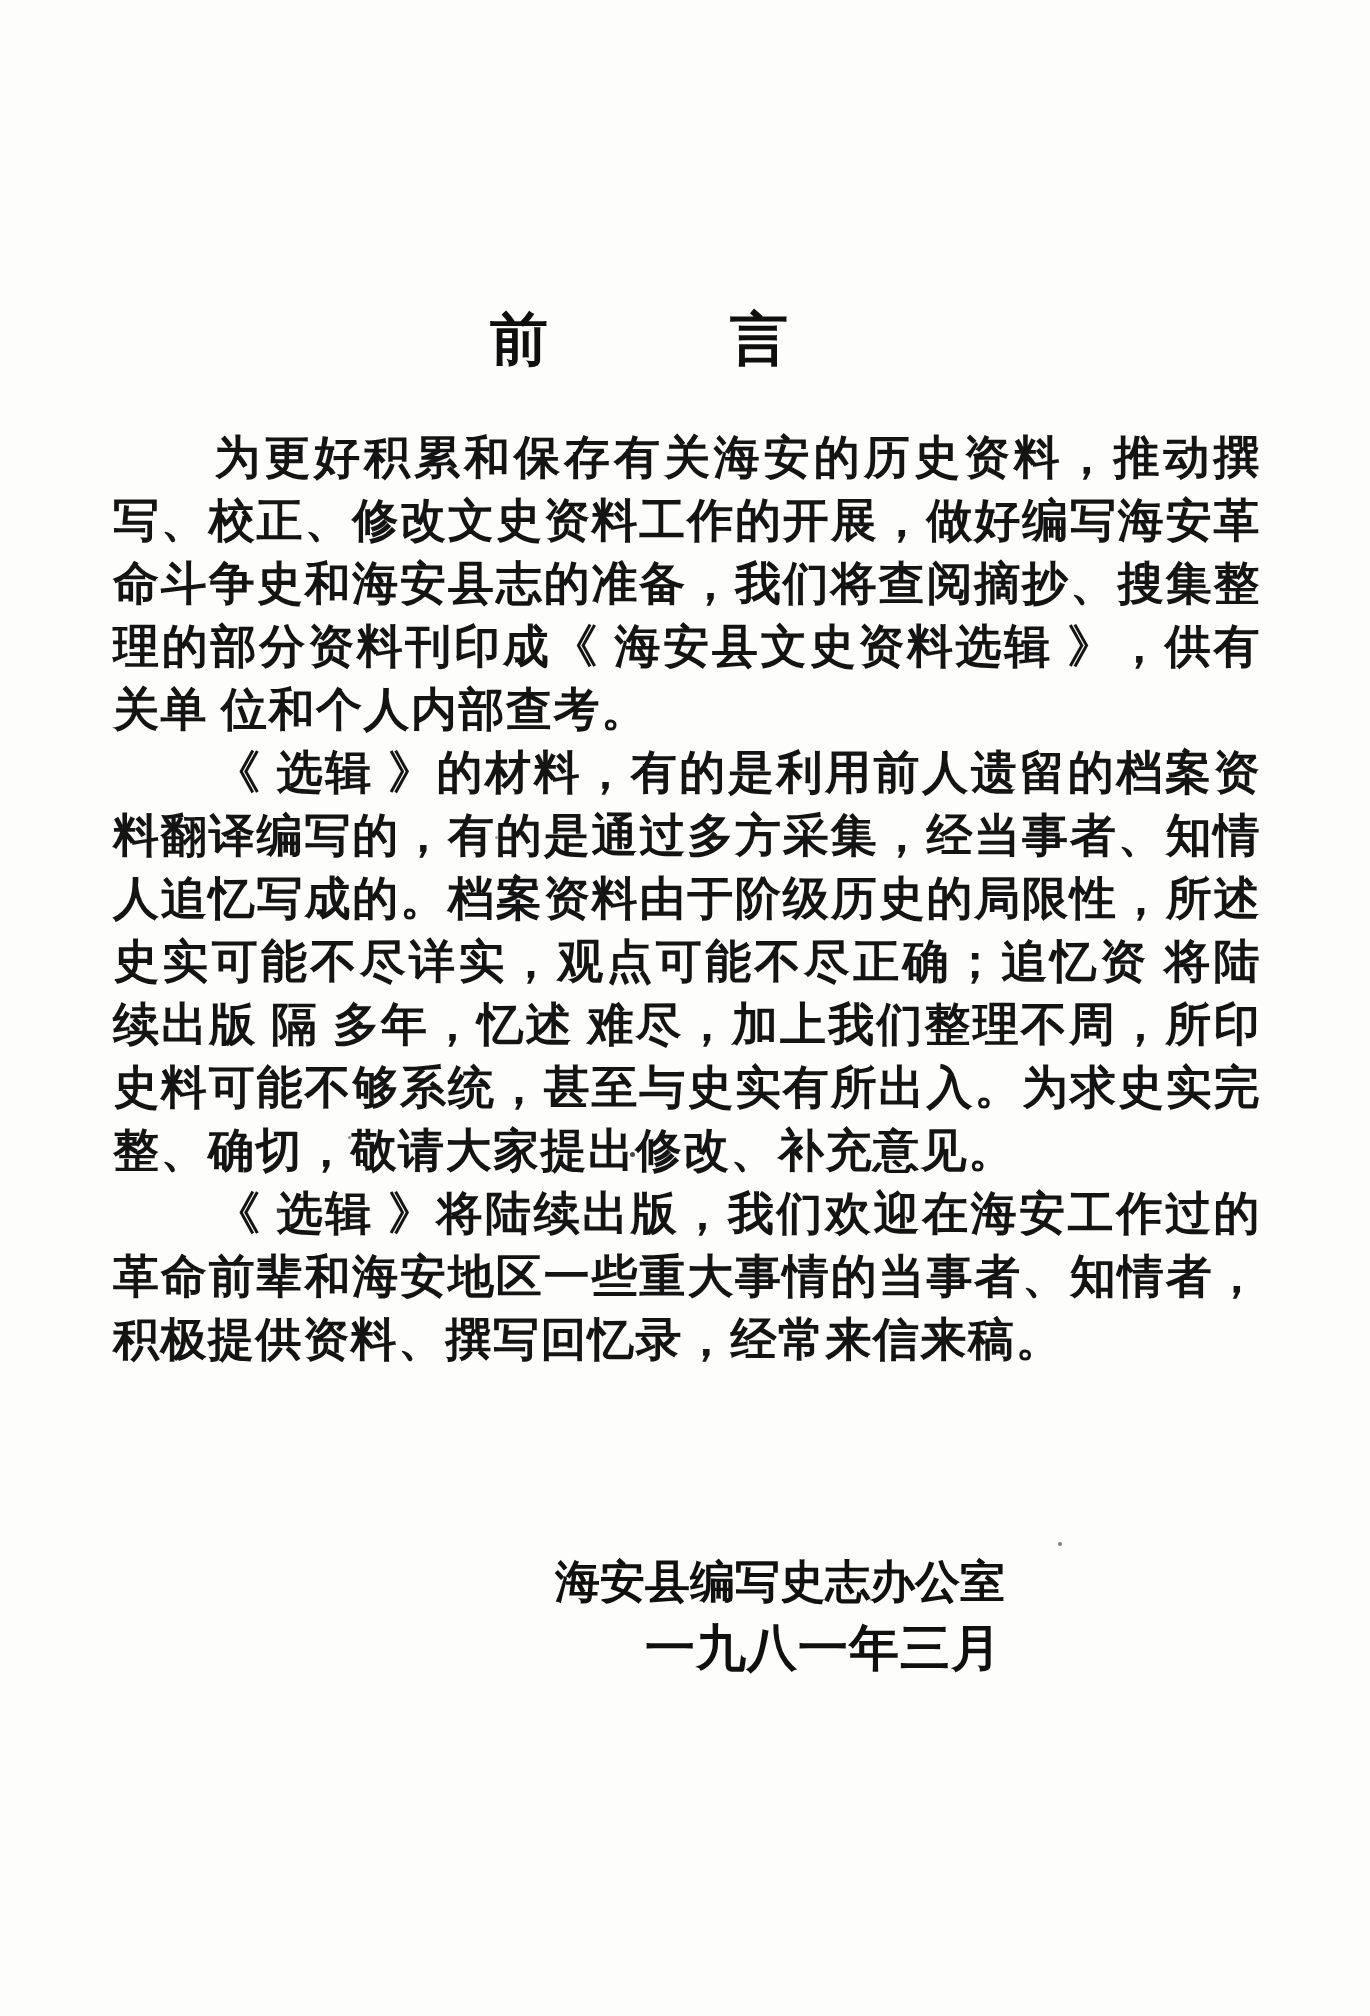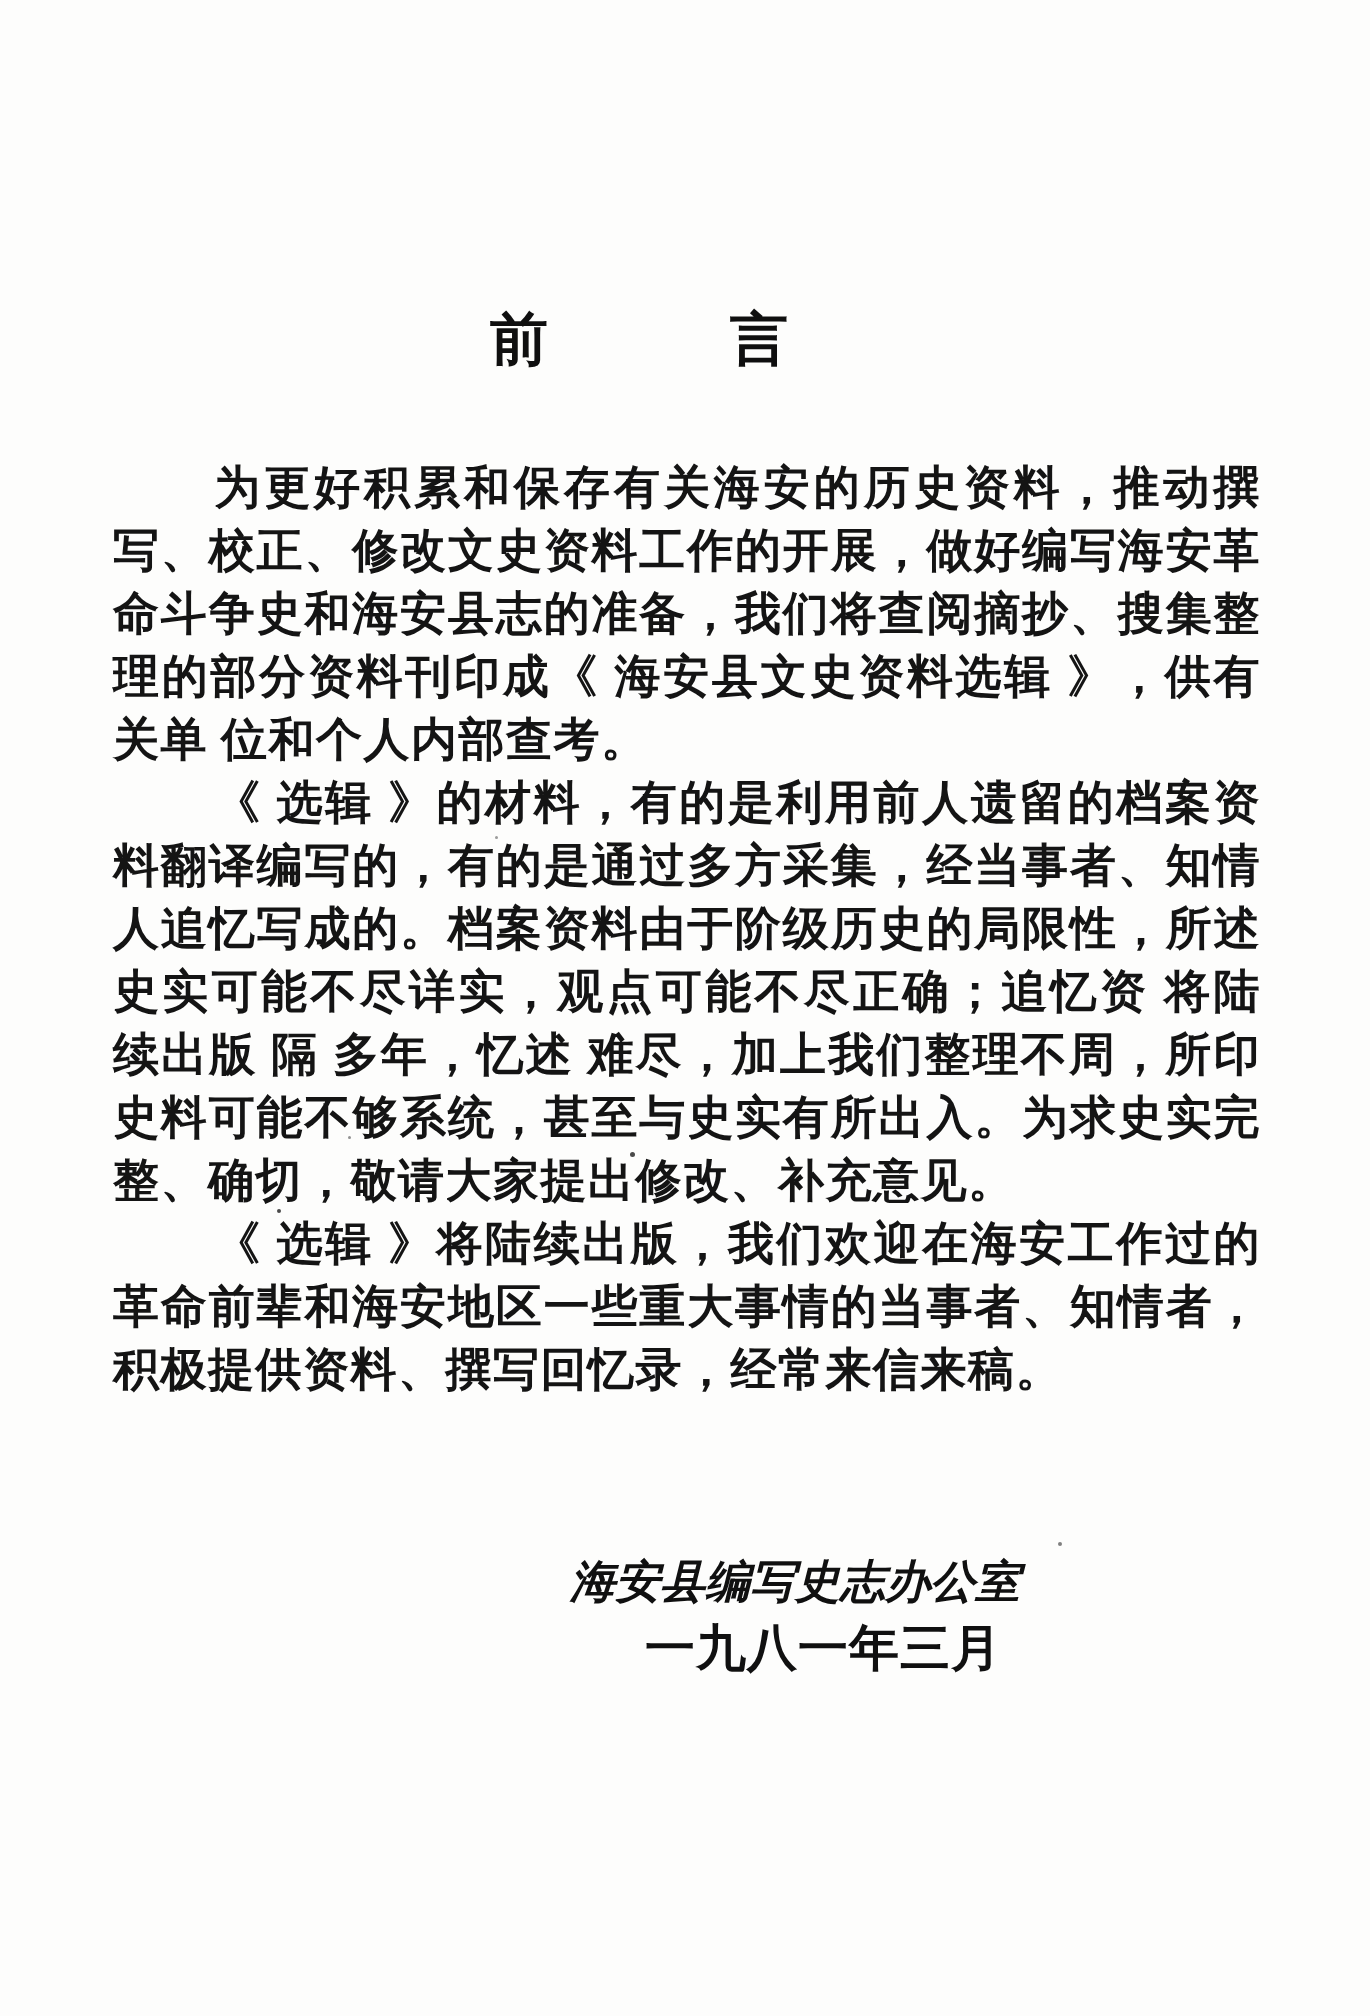--- a/index.html
+++ b/index.html
@@ -26,21 +26,21 @@
     font-family: "DejaVu Sans", "Liberation Sans", sans-serif;
     font-size: 58px;
     font-weight: 900;
     color: #0f0f0f;
     letter-spacing: 0;
     line-height: 1.1;
   }
   
   .body-text {
     position: absolute;
-    top: 456px;
+    top: 426px;
     left: 113px;
     width: 1148px;
     font-size: 46px;
     line-height: 63px;
     letter-spacing: 1.5px;
     font-weight: 600;
     text-align: justify;
     text-justify: inter-character;
     color: #141414;
   }
@@ -52,22 +52,20 @@
   .signature {
     position: absolute;
     top: 1552px;
     left: 555px;
     width: 465px;
     color: #101010;
   }
   .sig-org {
     font-size: 45px;
     font-weight: 600;
-    font-style: italic;
-    text-align: right;
     letter-spacing: 0px;
     line-height: 60px;
   }
   .sig-date {
     font-size: 50px;
     font-weight: 600;
     text-align: right;
     padding-right: 18px;
     margin-top: 14px;
     letter-spacing: 1px;

